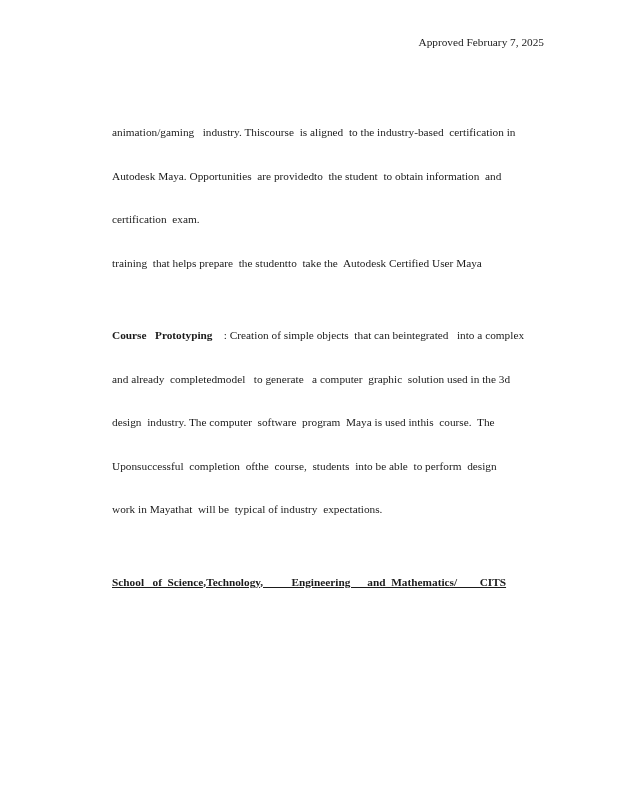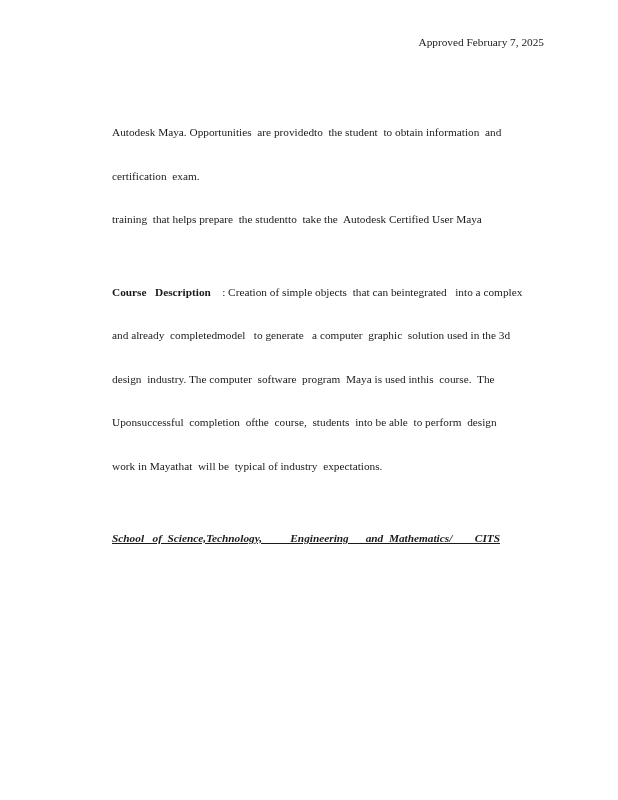--- a/index.html
+++ b/index.html
@@ -27,40 +27,40 @@
     width: 462px;
     font-size: 11.3px;
     line-height: 14.5px;
     white-space: pre;
   }
   .line { height: 14.5px; overflow: visible; }
   .b { font-weight: bold; }
   .heading {
     font-weight: bold;
     text-decoration: underline;
-    font-style: italic;
   }
   .gap20 { height: 20px; }
 </style>
 </head>
 <body>
 
 <div class="page">
 
   <div class="approved">Approved February 7, 2025</div>
 
   <div class="doc">
 
     
+    <div class="line">animation/gaming   industry. Thiscourse  is aligned  to the industry-based  certification in</div>
     <div class="line">Autodesk Maya. Opportunities  are providedto  the student  to obtain information  and</div>
     <div class="line">certification  exam.</div>
     <div class="line">training  that helps prepare  the studentto  take the  Autodesk Certified User Maya</div>
 
     
-    <div class="line"><span class="b">Course   Description</span><span>    : Creation of simple objects  that can beintegrated   into a complex</span></div>
+    <div class="line"><span class="b">Course   Prototyping</span><span>    : Creation of simple objects  that can beintegrated   into a complex</span></div>
     <div class="line">and already  completedmodel   to generate   a computer  graphic  solution used in the 3d</div>
     <div class="line">design  industry. The computer  software  program  Maya is used inthis  course.  The</div>
     <div class="line">Uponsuccessful  completion  ofthe  course,  students  into be able  to perform  design</div>
     <div class="line">work in Mayathat  will be  typical of industry  expectations.</div>
 
     
     <div class="line heading">School   of  Science,Technology,          Engineering      and  Mathematics/        CITS</div>
 
     <div class="gap20"></div>
 

